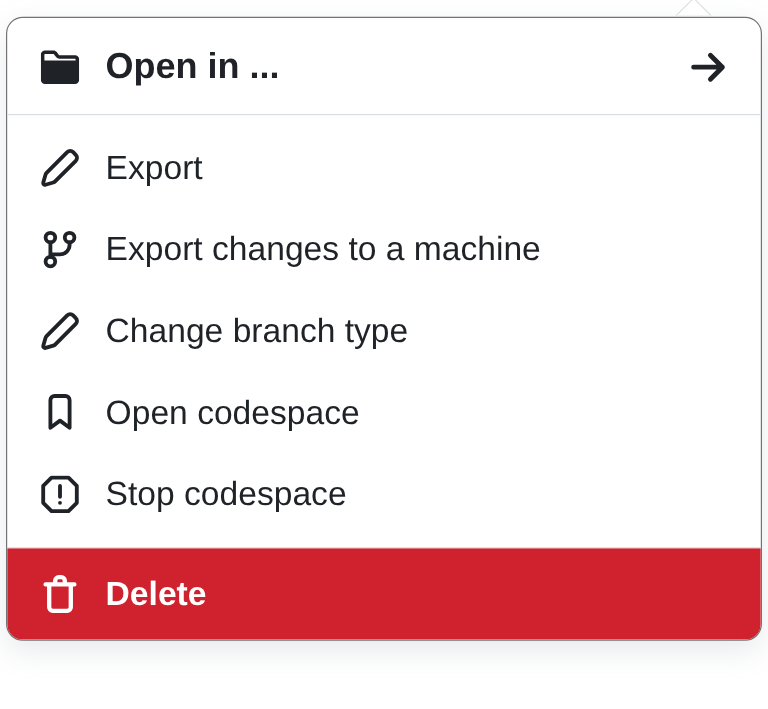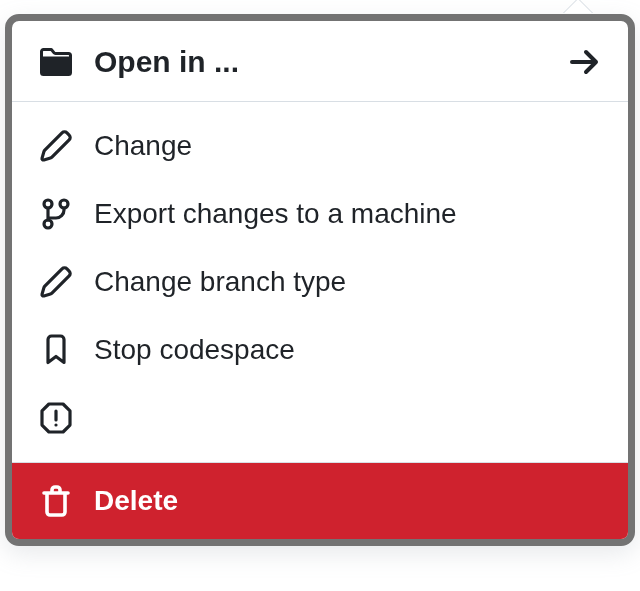--- a/index.html
+++ b/index.html
@@ -9,21 +9,21 @@
       width: 640px;
       height: 591px;
       position: relative;
     }
     .popover {
       position: absolute;
       top: 14px;
       left: 5px;
       right: 5px;
       background: #fff;
-      border: 7px solid #737373;
+      border: 1px solid #737373;
       border-radius: 14px;
       box-shadow: 0 8px 24px rgba(140,149,159,0.2);
       overflow: hidden;
     }
     .caret {
       position: absolute;
       top: -1px;
       right: 48px;
       width: 0; height: 0;
       border-left: 14px solid transparent;
@@ -108,21 +108,21 @@
   <div class="divider"></div>
 
   <div class="section">
 
     <div class="menu-item">
       <span class="icon">
         <svg viewBox="0 0 16 16" fill="none" stroke="#1f2328" stroke-width="1.6" stroke-linecap="round" stroke-linejoin="round">
             <path d="M11.013 1.427a1.75 1.75 0 0 1 2.474 0l1.086 1.086a1.75 1.75 0 0 1 0 2.474l-8.61 8.61c-.21.21-.47.364-.756.445l-3.251.93a.75.75 0 0 1-.927-.928l.929-3.25a1.75 1.75 0 0 1 .445-.758l8.61-8.61Z"></path>
           </svg>
       </span>
-      <span class="label">Change</span>
+      <span class="label">Export</span>
     </div>
 
     <div class="menu-item">
       <span class="icon">
         <svg viewBox="0 0 16 16" fill="none" stroke="#1f2328" stroke-width="1.6" stroke-linecap="round" stroke-linejoin="round">
             <circle cx="4" cy="3" r="2"></circle>
             <circle cx="12" cy="3" r="2"></circle>
             <circle cx="4" cy="13" r="2"></circle>
             <path d="M4 5v6M12 5v1a4 4 0 0 1-4 4H4"></path>
           </svg>
@@ -138,30 +138,31 @@
       </span>
       <span class="label">Change branch type</span>
     </div>
 
     <div class="menu-item">
       <span class="icon">
         <svg viewBox="0 0 16 16" fill="none" stroke="#1f2328" stroke-width="1.6" stroke-linecap="round" stroke-linejoin="round">
             <path d="M4 2.75C4 1.784 4.784 1 5.75 1h4.5c.966 0 1.75.784 1.75 1.75v11.5l-4-3-4 3V2.75Z"></path>
           </svg>
       </span>
-      <span class="label">Stop codespace</span>
+      <span class="label">Open codespace</span>
     </div>
 
     <div class="menu-item">
       <span class="icon">
         <svg viewBox="0 0 16 16" fill="none" stroke="#1f2328" stroke-width="1.6" stroke-linecap="round" stroke-linejoin="round">
             <path d="M4.47 1h7.06L15 4.47v7.06L11.53 15H4.47L1 11.53V4.47L4.47 1Z"></path>
             <path d="M8 4.5v4.5M8 11.5v.01"></path>
           </svg>
       </span>
+      <span class="label">Stop codespace</span>
     </div>
 
   </div>
 
   <div class="divider"></div>
 
   <div class="menu-item danger">
     <span class="icon">
       <svg viewBox="0 0 16 16" fill="none" stroke="#fff" stroke-width="1.8" stroke-linecap="round" stroke-linejoin="round">
           <path d="M2 4h12M6 4V2.5A1.5 1.5 0 0 1 7.5 1h1A1.5 1.5 0 0 1 10 2.5V4M3.5 4v9.5A1.5 1.5 0 0 0 5 15h6a1.5 1.5 0 0 0 1.5-1.5V4"></path>

